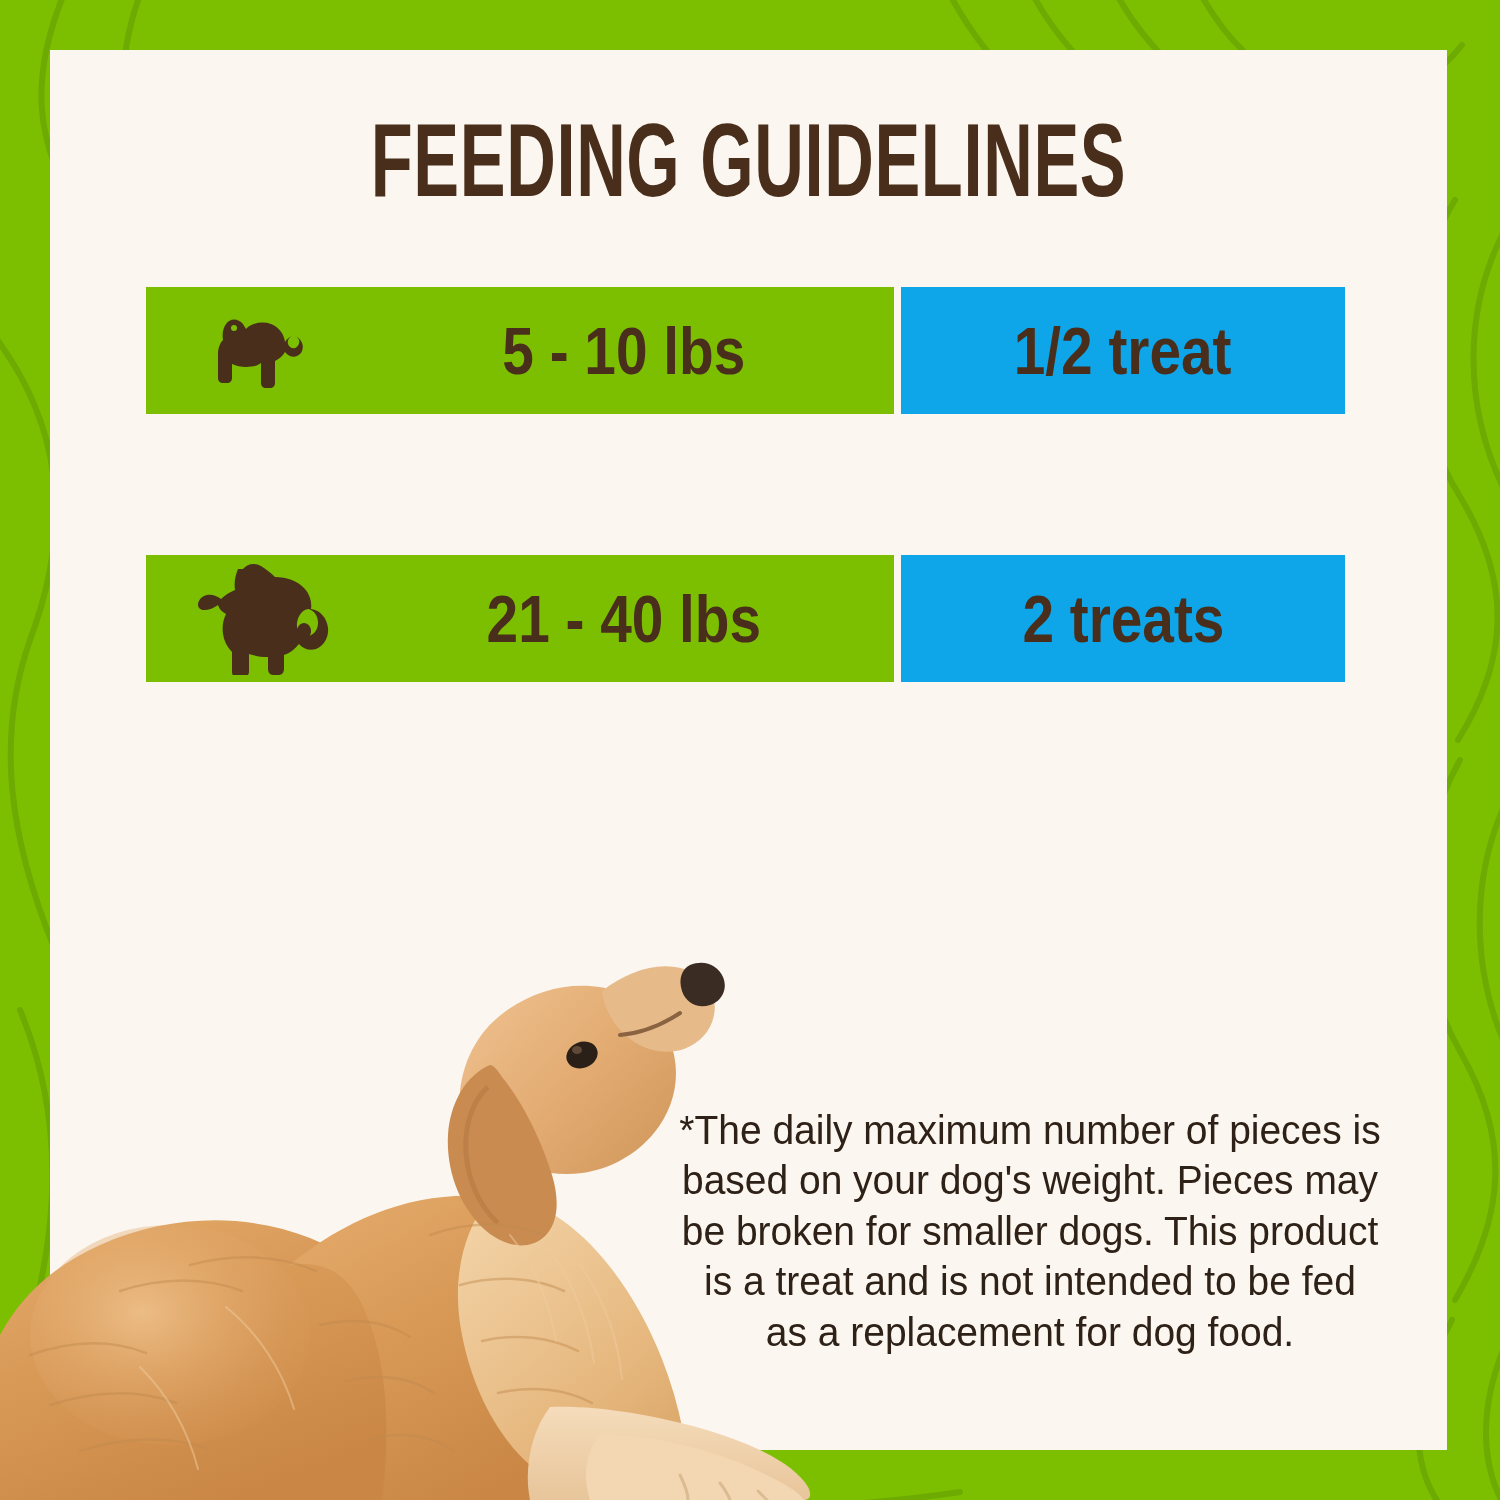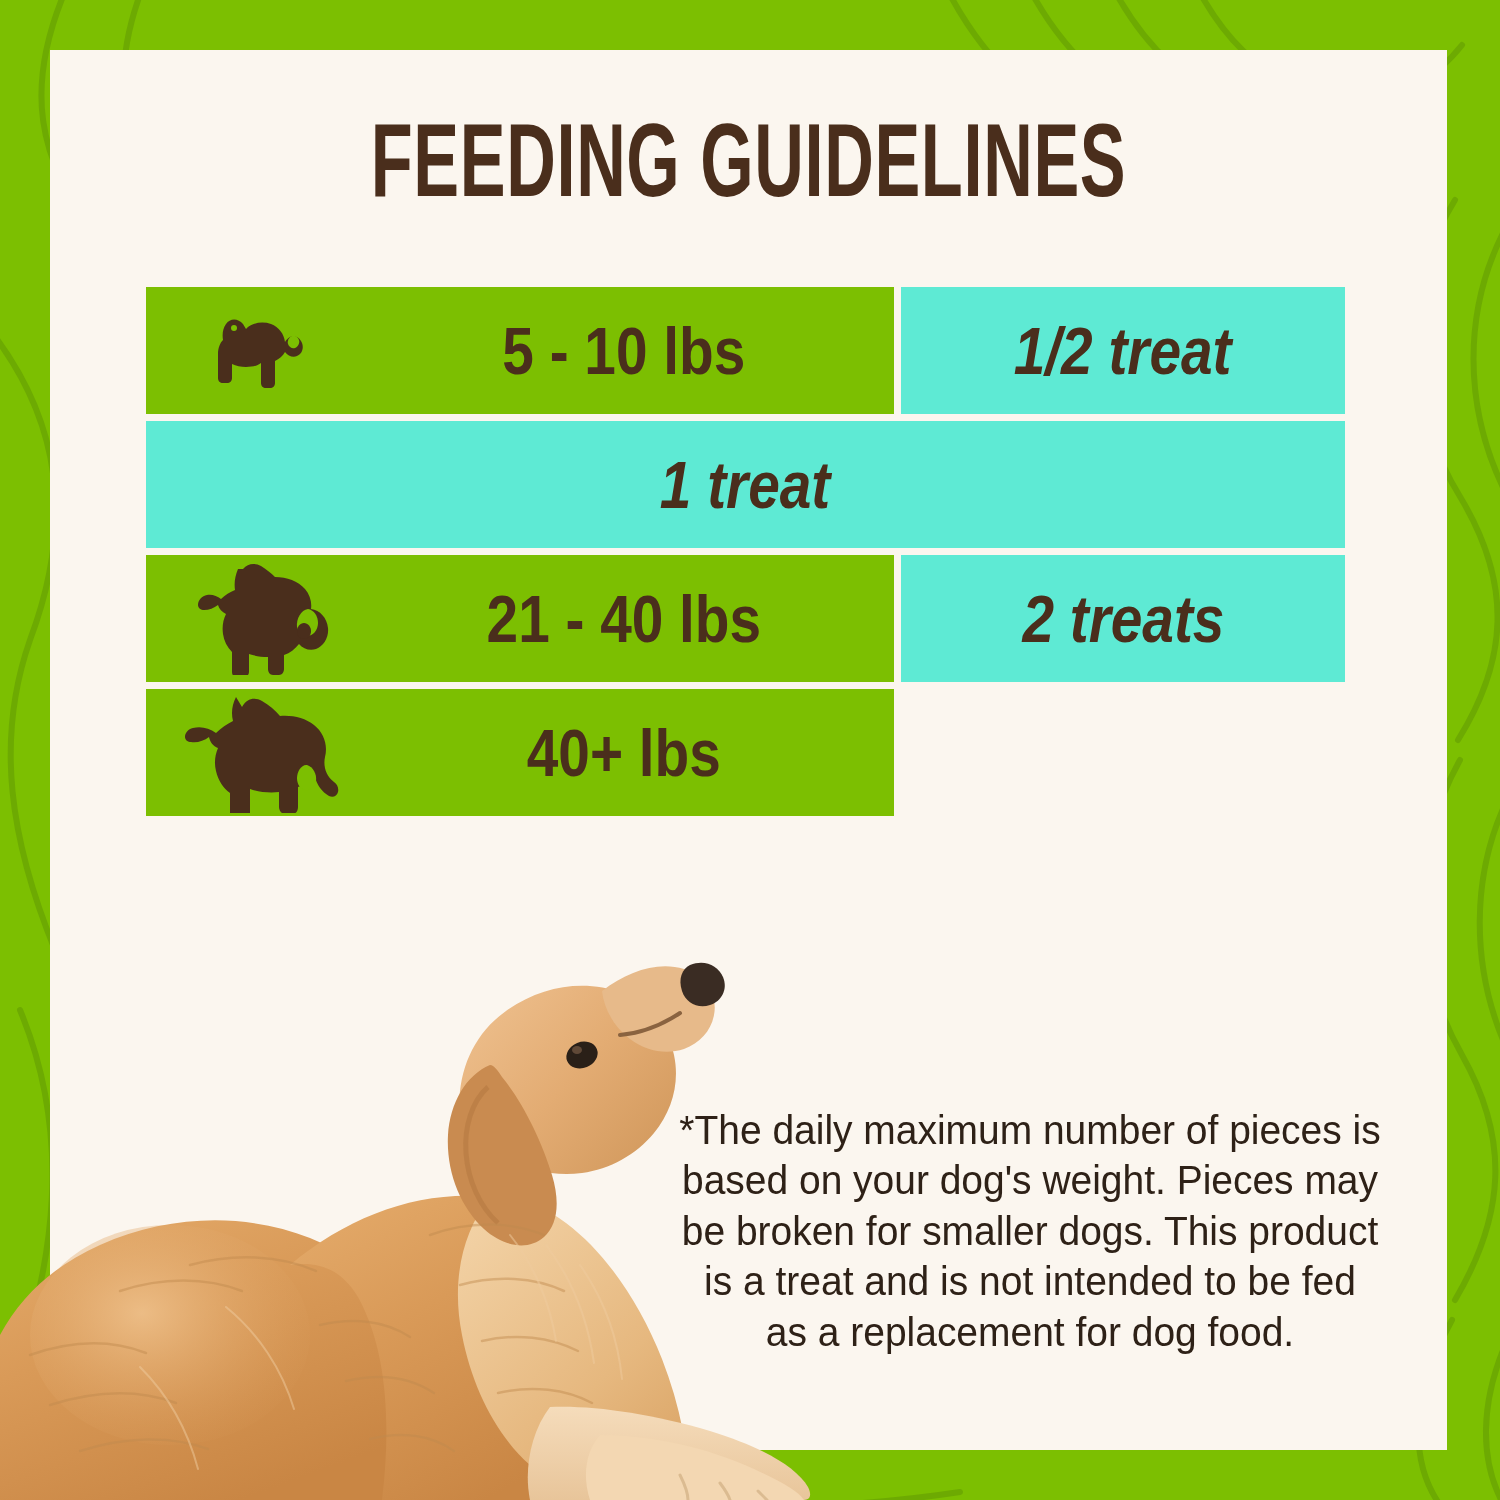--- a/index.html
+++ b/index.html
@@ -57,22 +57,22 @@
     z-index:6;
   }
   .trow { flex:1; display:flex; gap:7px; }
   .cell-left {
     flex:0 0 748px;
     background:#7CBF01;
     display:flex; align-items:center;
   }
   .cell-right {
     flex:1;
-    background:#5eead4;
-    display:flex; align-items:center; justify-content:center;font-style:italic;
+    background:#0ea5e9;
+    display:flex; align-items:center; justify-content:center;
   }
   .dog-icon {
     flex:0 0 230px;
     display:flex; align-items:center; justify-content:center;
     height:100%;
   }
   .dog-icon svg { display:block; }
   .weight-text, .treat-text {
     color:#4A2E1C;
     font-family:"Liberation Sans Narrow","Liberation Sans", sans-serif;
@@ -153,23 +153,20 @@
         </svg>
       </div>
       <div class="weight-text">5 - 10 lbs</div>
     </div>
     <div class="cell-right">
       <div class="treat-text">1/2 treat</div>
     </div>
   </div>
 
   <div class="trow">
-    <div class="cell-right">
-      <div class="treat-text">1 treat</div>
-    </div>
   </div>
 
   <div class="trow">
     <div class="cell-left">
       <div class="dog-icon">
         <svg width="150" height="112" viewBox="0 0 150 112">
           <g fill="#4A2E1C">
             <path d="M52 6c-3 7-4 14-3 21 -5 2-10 5-14 9 -4-3-9-5-14-4 -5 1-9 5-9 10 0 3 3 5 6 5 5 0 10-2 14-5 1 4 4 7 8 9 -3 6-4 13-3 20 1 7 4 13 9 18 l0 20c0 3 2 6 6 6h5c3 0 6-3 6-6V91c6 2 12 3 19 3 l0 12c0 3 2 6 5 6h6c3 0 5-3 5-6V92c6-2 11-6 15-11 4 5 11 7 17 5 8-3 13-12 12-21 -1-10-8-18-17-19 1-7-1-14-6-20 -7-8-18-12-30-12 -4-4-9-8-14-11 -6-3-13-3-18 3z"></path>
             <path d="M122 46c6 1 10 7 10 14 0 7-5 13-11 13 -5 0-9-4-10-9 -1-8 4-17 11-18z" fill="#7CBF01"></path>
             <path d="M118 60c4 0 7 4 7 8 0 5-3 8-7 8 -4 0-7-3-7-8 0-4 3-8 7-8z" fill="#4A2E1C"></path>
@@ -177,31 +174,20 @@
         </svg>
       </div>
       <div class="weight-text">21 - 40 lbs</div>
     </div>
     <div class="cell-right">
       <div class="treat-text">2 treats</div>
     </div>
   </div>
 
   <div class="trow">
-    <div class="cell-left">
-      <div class="dog-icon">
-        <svg width="160" height="120" viewBox="0 0 160 120">
-          <g fill="#4A2E1C">
-            <path d="M55 4c-4 8-5 16-3 24 -6 3-12 7-17 12 -7-5-15-7-23-5 -5 1-8 5-8 9 0 3 3 5 6 5 6 1 13-1 18-5 1 5 4 9 9 11 -3 7-4 15-2 23 2 9 7 17 14 22 l0 22c0 4 3 7 7 7h6c4 0 7-3 7-7V96c9 3 19 4 29 3 l0 15c0 4 3 7 6 7h7c4 0 6-3 6-7V94c6-2 12-5 17-10 2 8 7 15 14 19 4 2 8 0 9-4 1-4-1-8-4-10 -8-6-11-16-9-25 3-12-1-24-11-32 -9-7-21-10-34-9 -5-6-11-11-18-15 -7-4-15-3-20 6z"></path>
-            <path d="M126 72c6 2 10 9 9 16 -1 6-6 10-11 9 -5-1-8-6-8-12 0-7 5-14 10-13z" fill="#7CBF01"></path>
-          </g>
-        </svg>
-      </div>
-      <div class="weight-text">40+ lbs</div>
-    </div>
   </div>
 </div>
 
 <svg id="dog-photo" viewBox="0 0 830 565" preserveAspectRatio="none">
   <defs>
     <linearGradient id="furBody" x1="0" y1="0" x2="0.6" y2="1">
       <stop offset="0%" stop-color="#E5AC6C"></stop>
       <stop offset="45%" stop-color="#D99A58"></stop>
       <stop offset="100%" stop-color="#C98644"></stop>
     </linearGradient>

